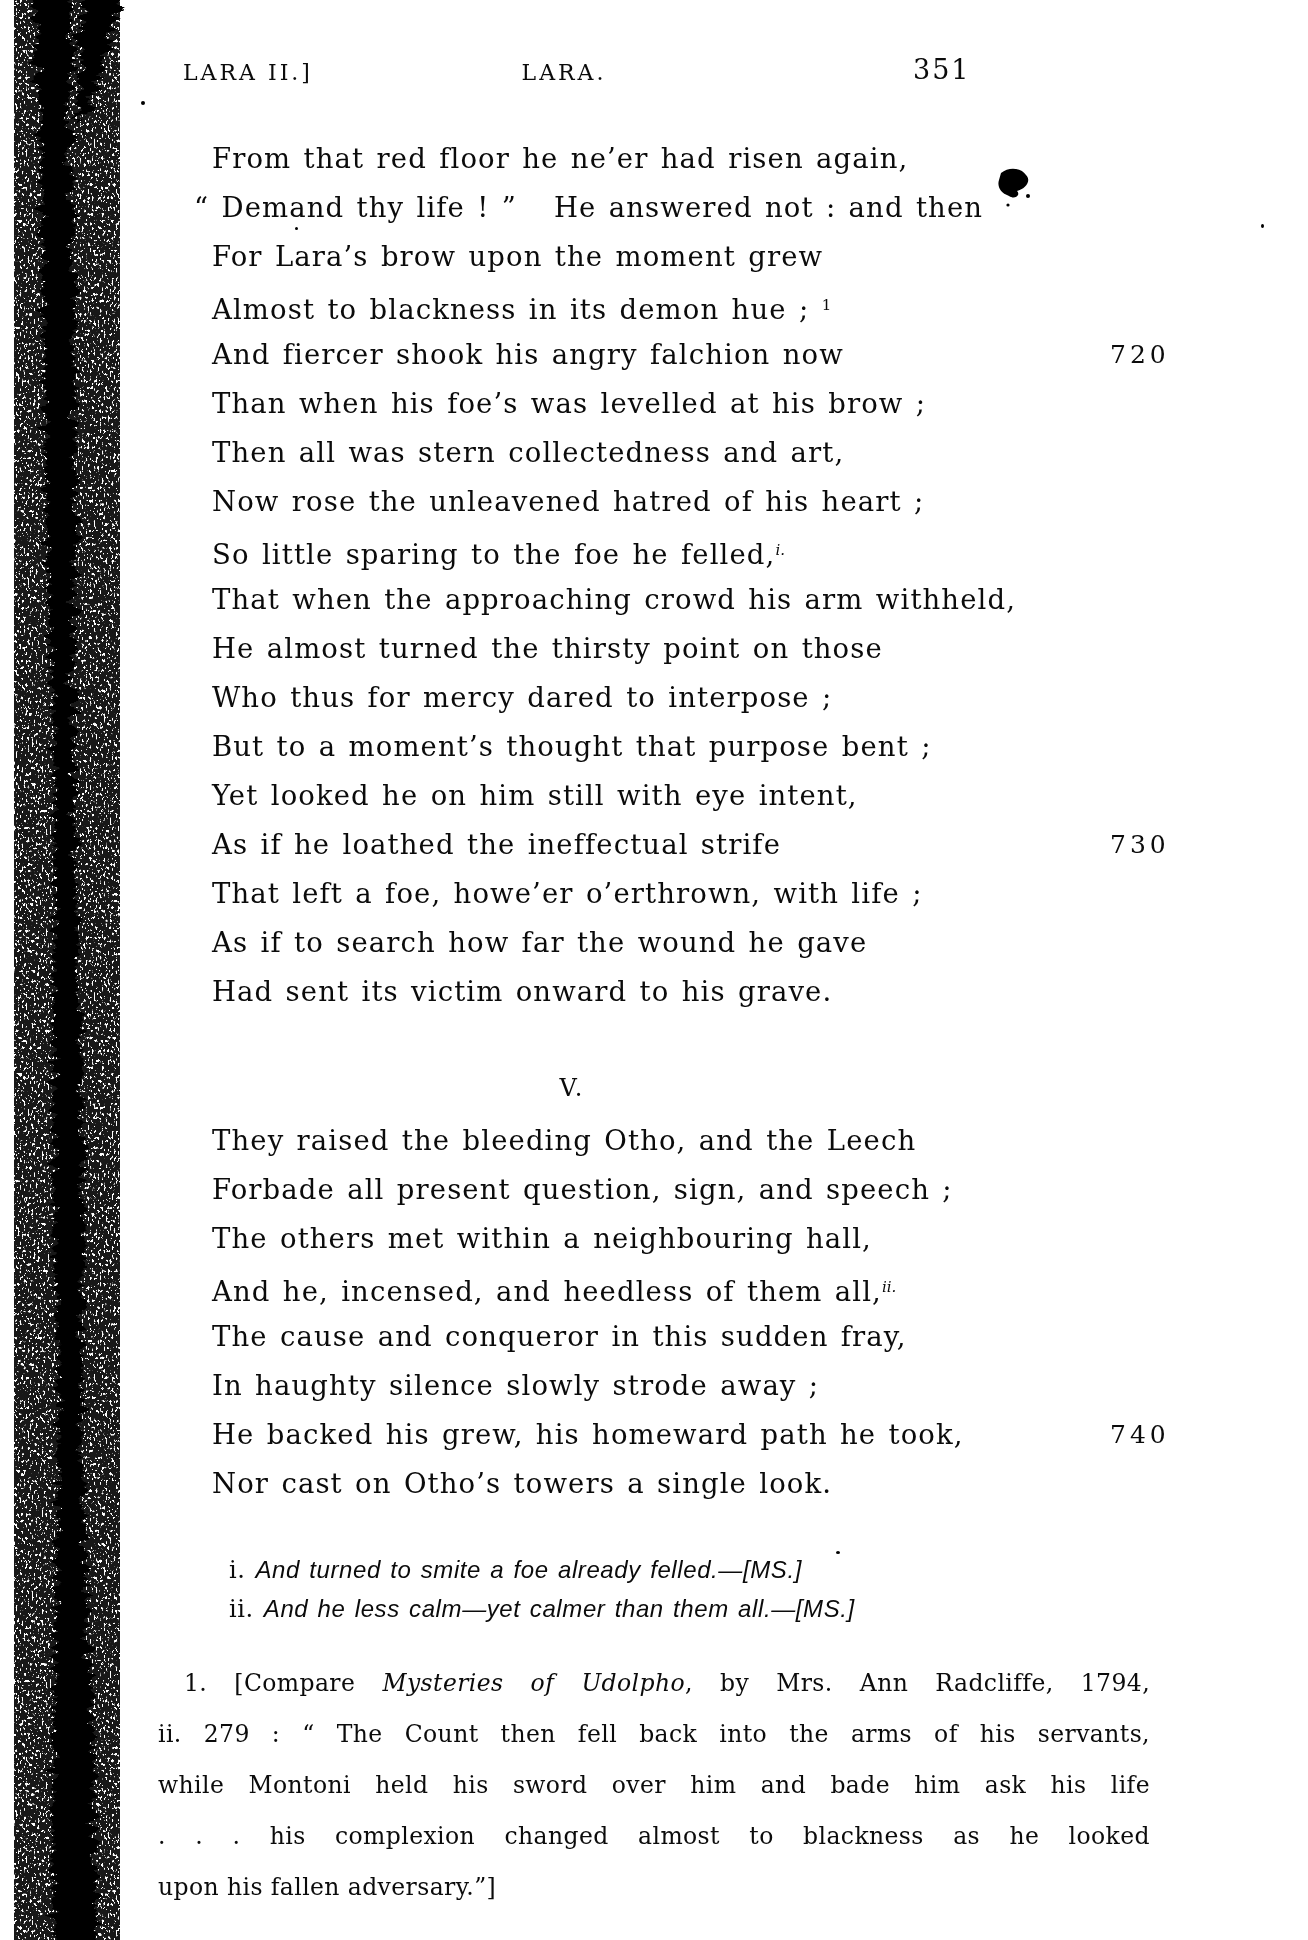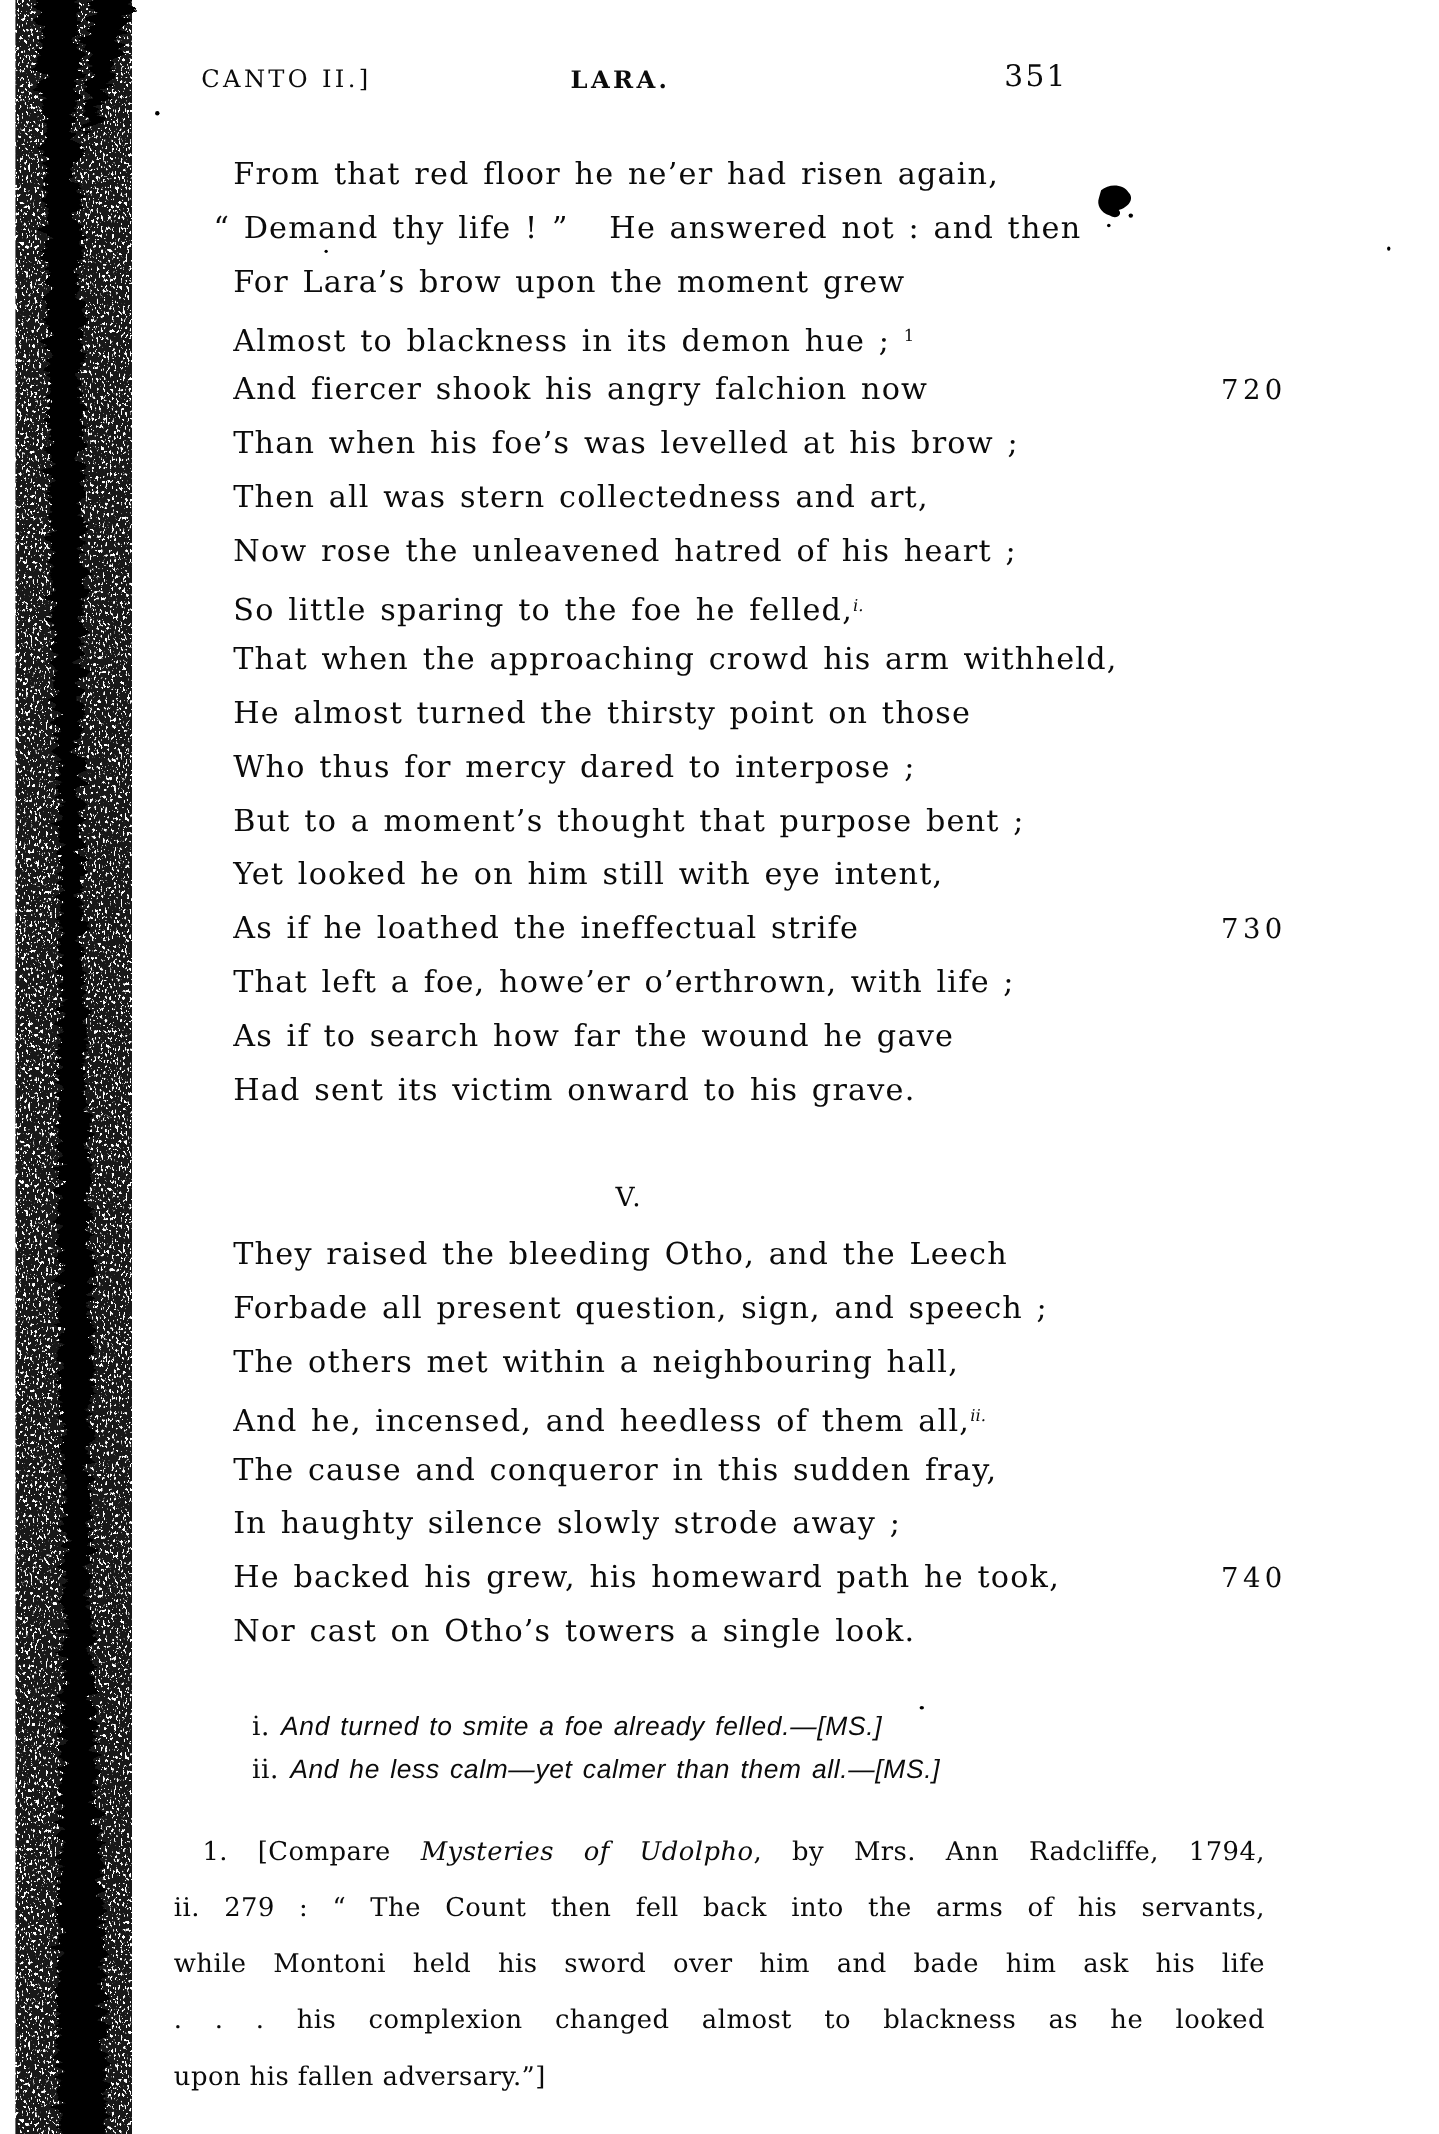--- a/index.html
+++ b/index.html
@@ -3,21 +3,21 @@
 <meta charset="utf-8">
 <style>
   html,body{margin:0;padding:0;background:#ffffff;}
   .page{
     position:relative;width:1308px;height:1940px;background:#fff;
     font-family:"DejaVu Serif","Liberation Serif",serif;color:#0b0b0b;
     overflow:hidden;
   }
   
   .hdr-canto{position:absolute;left:183px;top:60px;font-size:22px;letter-spacing:3px;}
-  .hdr-title{position:absolute;left:424px;top:60px;width:280px;text-align:center;font-size:22px;letter-spacing:3px;font-weight:bold;}
+  .hdr-title{position:absolute;left:424px;top:60px;width:280px;text-align:center;font-size:22px;letter-spacing:3px;}
   .hdr-page{position:absolute;left:913px;top:54px;font-size:27px;letter-spacing:2px;}
   
   .poem{position:absolute;left:212px;width:1000px;}
   #stanza-iv{top:134px;}
   #stanza-v{top:1116px;}
   .pline{position:relative;height:49px;line-height:49px;font-size:27.5px;
          letter-spacing:1.1px;word-spacing:2.5px;white-space:pre;}
   .pline.hang{margin-left:-18px;}
   .pline sup{font-size:15px;vertical-align:9px;letter-spacing:0;}
   .lnum{position:absolute;left:898px;top:0;font-size:25px;letter-spacing:4px;word-spacing:0;}
@@ -66,21 +66,21 @@
     <path fill="#000" d="M6,8 C14,1 27,3 31,10 C37,16 30,24 22,26 C26,30 20,35 14,31 C5,28 2,21 4,15 Z"></path>
     <circle cx="33" cy="31" r="2" fill="#000"></circle>
     <circle cx="13" cy="40" r="1.6" fill="#000"></circle>
   </svg>
 
   <div class="speck" style="left:141px;top:101px;width:4px;height:4px;"></div>
   <div class="speck" style="left:295px;top:227px;width:3px;height:3px;"></div>
   <div class="speck" style="left:1261px;top:224px;width:3px;height:4px;"></div>
   <div class="speck" style="left:836px;top:1551px;width:4px;height:3px;"></div>
 
-  <div class="hdr-canto">CANTO II.]</div>
+  <div class="hdr-canto">LARA II.]</div>
   <div class="hdr-title">LARA.</div>
   <div class="hdr-page">351</div>
 
   <div class="poem" id="stanza-iv" style="top:134px;">
       <div class="pline"><span>From that red floor he ne’er had risen again,</span></div>
       <div class="pline hang"><span>“ Demand thy life ! ”   He answered not : and then</span></div>
       <div class="pline"><span>For Lara’s brow upon the moment grew</span></div>
       <div class="pline"><span>Almost to blackness in its demon hue ; </span><sup>1</sup></div>
       <div class="pline"><span>And fiercer shook his angry falchion now</span><span class="lnum">720</span></div>
       <div class="pline"><span>Than when his foe’s was levelled at his brow ;</span></div>

